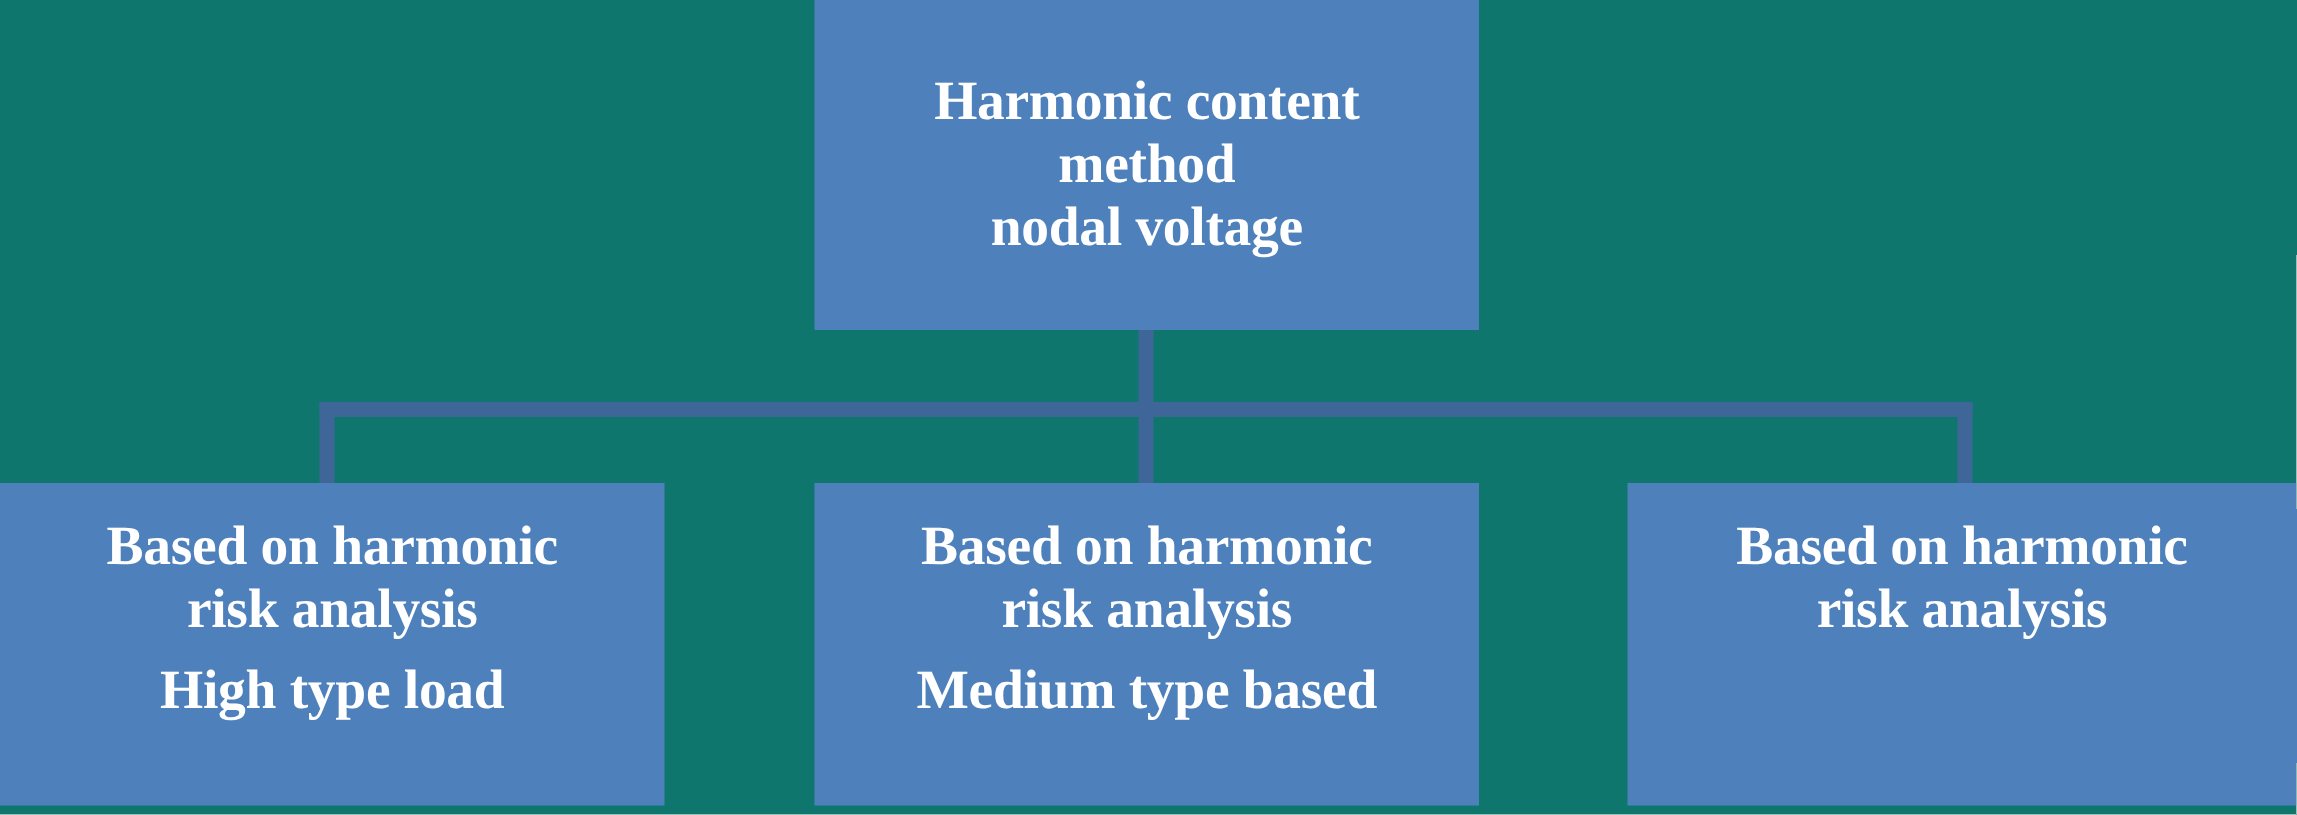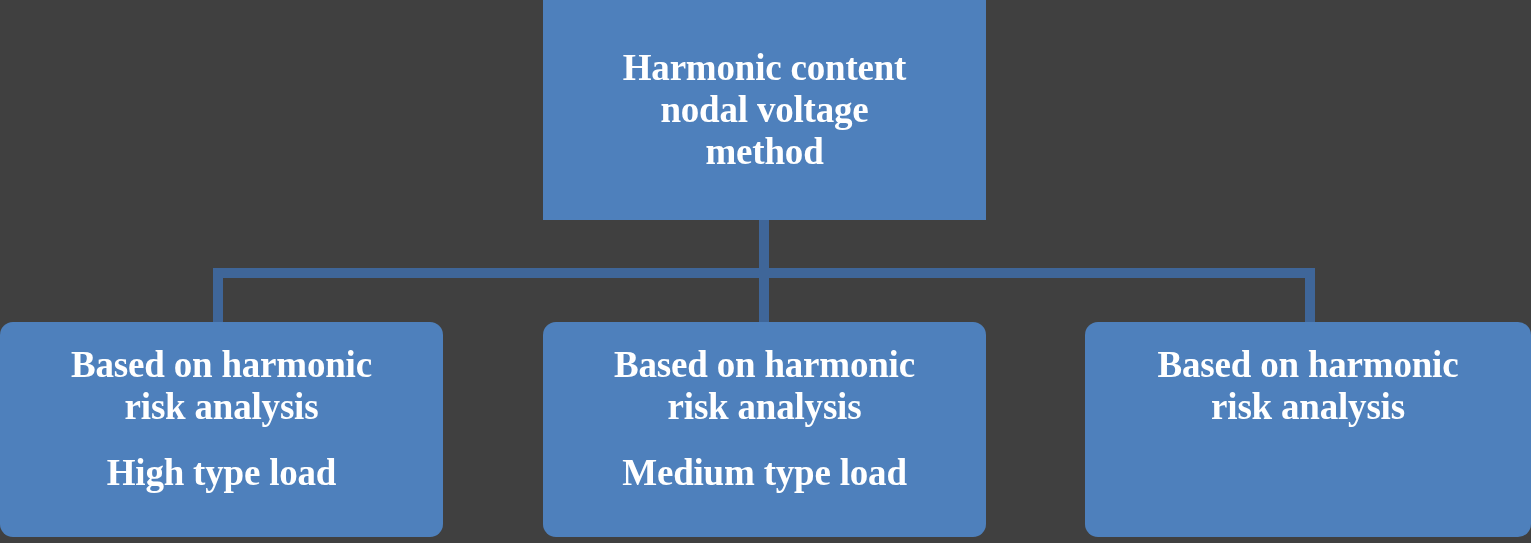--- a/index.html
+++ b/index.html
@@ -8,21 +8,21 @@
     background: #ffffff;
   }
   body {
     font-family: "Liberation Serif", "DejaVu Serif", serif;
   }
 
   #diagram {
     position: relative;
     width: 1531px;
     height: 543px;
-    background: #404040;
+    background: #0f766e;
     overflow: hidden;
   }
 
   
   .node {
     position: absolute;
     background: #4E80BC;
     color: #ffffff;
     font-weight: bold;
     text-align: center;
@@ -50,27 +50,26 @@
     padding: 0 14px;
   }
 
   
   .node-child {
     top: 322px;
     height: 215px;
     font-size: 37px;
     padding: 0 0;
     justify-content: flex-start;
-    border-radius: 13px;
   }
   .node-child .head {
     margin-top: 22px;
   }
   .node-child .sub {
-    margin-top: 24px;
+    margin-top: 12px;
   }
 
   #node-high   { left: 0px;    width: 443px; }
   #node-medium { left: 543px;  width: 443px; }
   #node-low    { left: 1085px; width: 446px; }
 
   
   .conn {
     position: absolute;
     background: #3F6699;
@@ -109,34 +108,34 @@
 
 <div id="diagram">
 
   <div class="conn" id="conn-stem"></div>
   <div class="conn" id="conn-bus"></div>
   <div class="conn" id="conn-drop-left"></div>
   <div class="conn" id="conn-drop-right"></div>
 
   <div class="node" id="node-root">
     <span class="line">Harmonic content</span>
+    <span class="line">method</span>
     <span class="line">nodal voltage</span>
-    <span class="line">method</span>
   </div>
 
   <div class="node node-child" id="node-high">
     <span class="line head">Based on harmonic</span>
     <span class="line">risk analysis</span>
     <span class="line sub">High type load</span>
   </div>
 
   <div class="node node-child" id="node-medium">
     <span class="line head">Based on harmonic</span>
     <span class="line">risk analysis</span>
-    <span class="line sub">Medium type load</span>
+    <span class="line sub">Medium type based</span>
   </div>
 
   <div class="node node-child" id="node-low">
     <span class="line head">Based on harmonic</span>
     <span class="line">risk analysis</span>
   </div>
 
 </div>
 
 </body></html>

